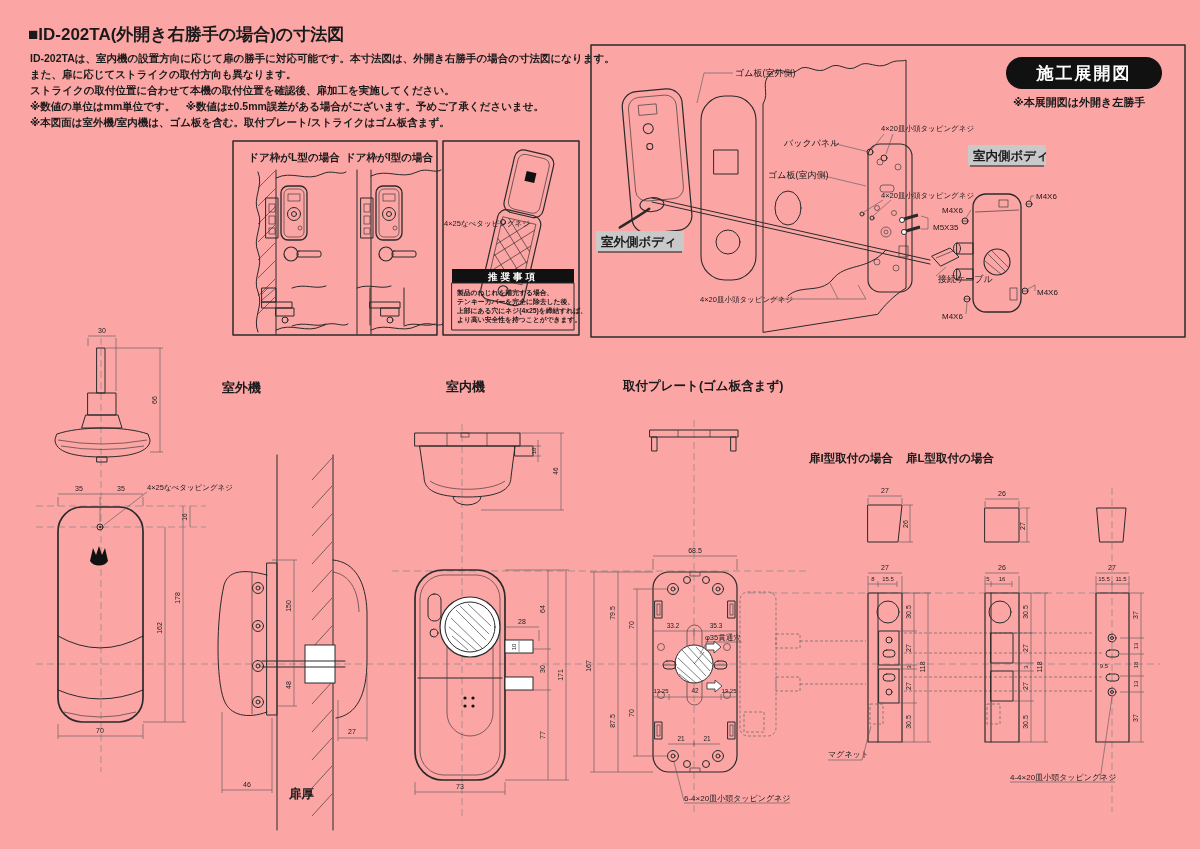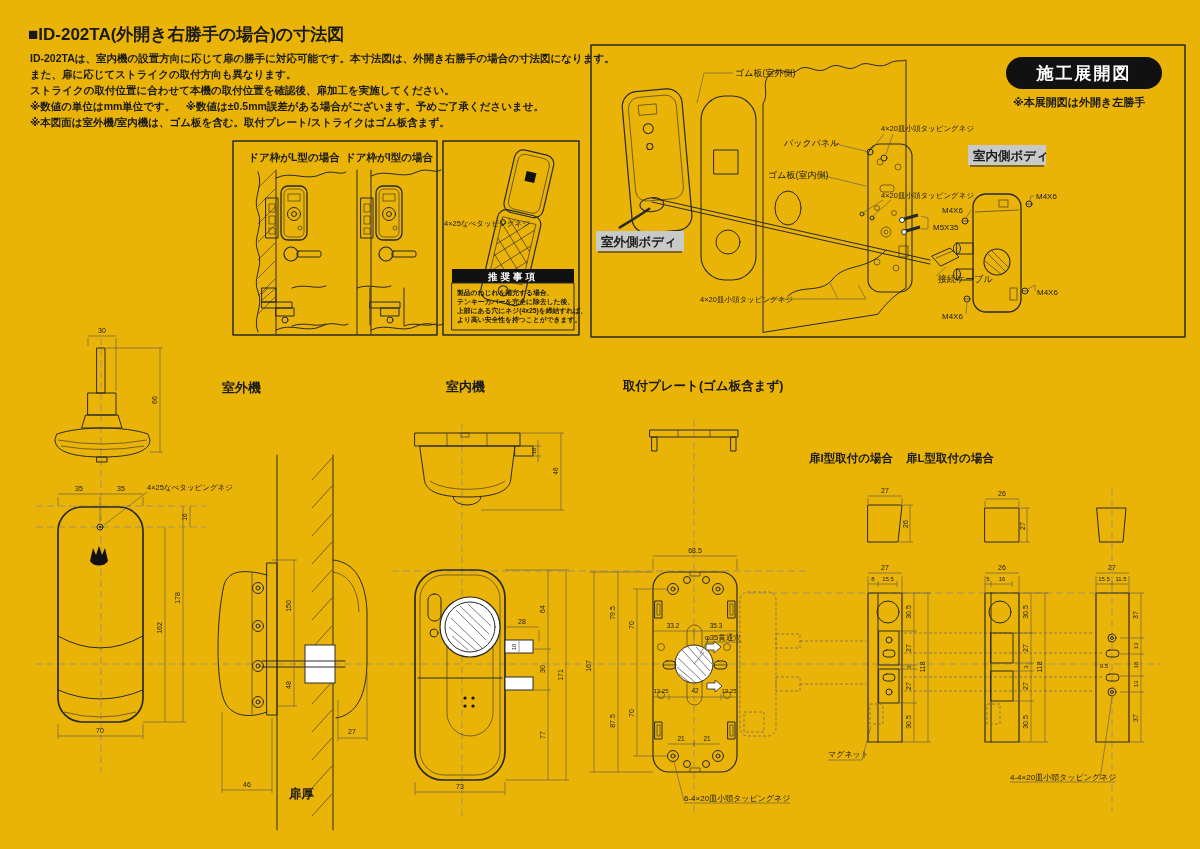--- a/index.html
+++ b/index.html
@@ -1,16 +1,16 @@
 <!DOCTYPE html>
 <html><head>
 <meta charset="utf-8">
 <style>
   html,body{margin:0;padding:0;background:#fff}
-  .sheet{width:1200px;height:849px;position:relative;background:#eab308;overflow:hidden}
+  .sheet{width:1200px;height:849px;position:relative;background:#fca5a5;overflow:hidden}
   svg{display:block}
   text{font-family:"Liberation Sans","DejaVu Sans",sans-serif;fill:#1a1a1a}
   .ttl{font-size:17px;font-weight:bold}
   .intro{font-size:10.5px;font-weight:bold}
   .cap{font-size:10.5px;font-weight:bold;text-anchor:middle}
   .sec{font-size:13px;font-weight:bold}
   .sec2{font-size:11.5px;font-weight:bold;text-anchor:middle}
   .lbl{font-size:7.5px}
   .lbl8{font-size:8px}
   .lbl9{font-size:9px}

